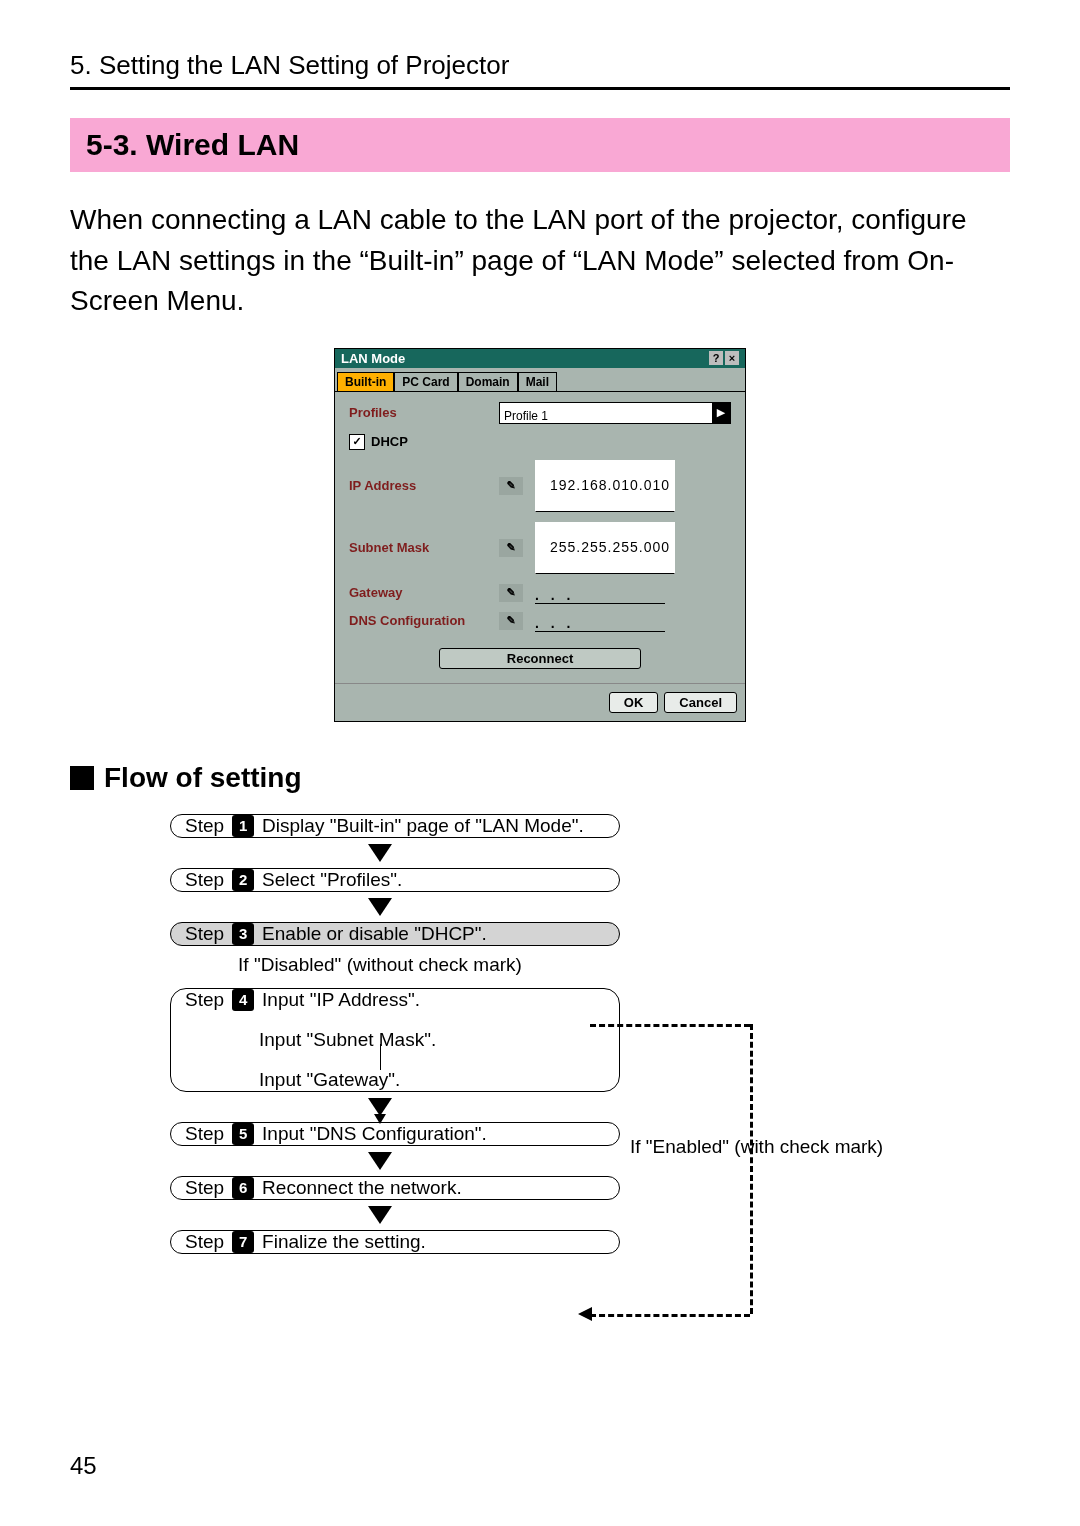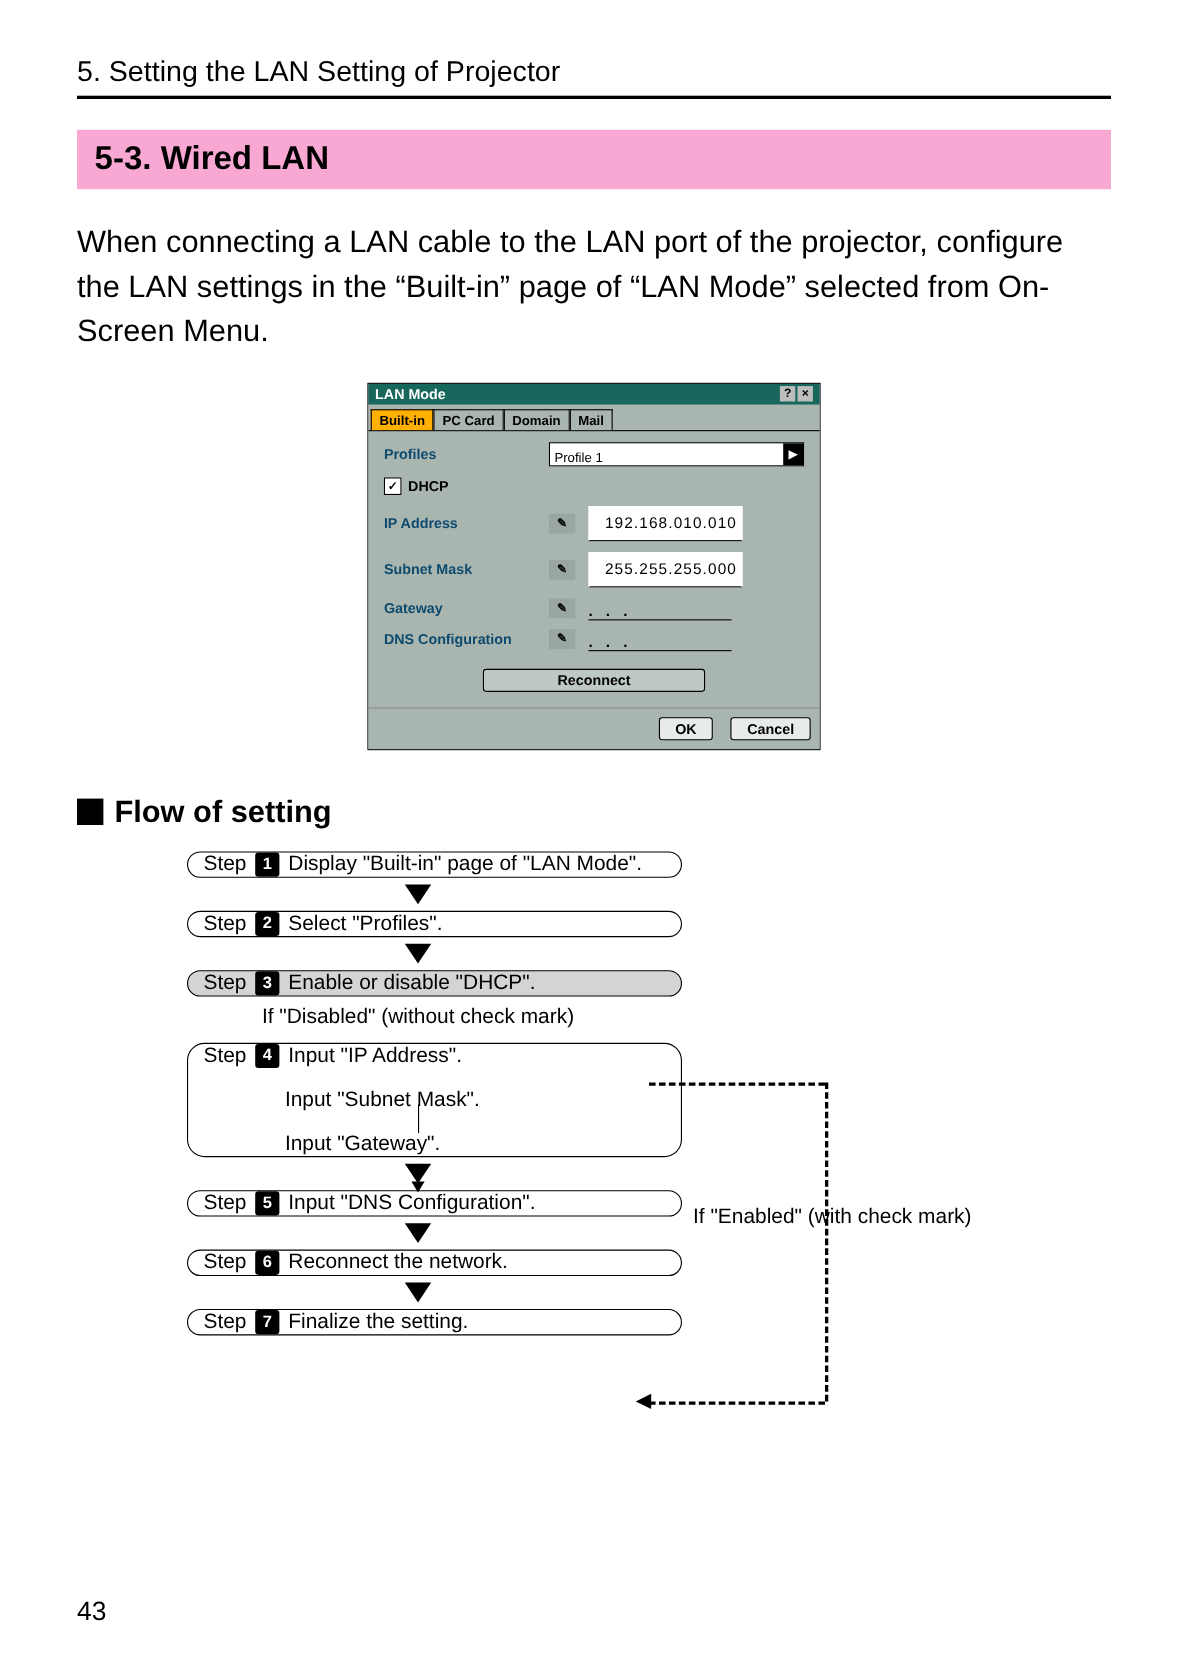--- a/index.html
+++ b/index.html
@@ -38,39 +38,39 @@
   }
   .tab-row{display:flex;background:#a9b5af;padding-top:4px;padding-left:2px;}
   .tab{
     border:1px solid #000;border-bottom:none;
     background:#a9b5af;font-size:12px;font-weight:bold;
     padding:2px 7px;margin-right:0;
   }
   .tab.active{background:#ffb000;}
   .dlg-body{background:#a9b5af;padding:10px 14px 8px 14px;border-top:1px solid #000;}
   .field-row{display:flex;align-items:center;margin-bottom:10px;font-size:13px;font-weight:bold;color:#000;}
-  .field-label{width:150px;color:#0c4a6e;}
+  .field-label{width:150px;color:#7f1d1d;}
   .profile-box{
     flex:1;display:flex;align-items:flex-end;
     background:#fff;border:1px solid #000;height:20px;font-size:12px;
     justify-content:space-between;padding-left:4px;font-weight:normal;
   }
   .profile-arrow{background:#000;color:#fff;width:18px;height:20px;display:flex;align-items:center;justify-content:center;font-size:11px;}
   .checkbox{width:14px;height:14px;border:1px solid #000;display:inline-flex;align-items:center;justify-content:center;font-size:11px;margin-right:6px;background:#fff;}
   .ip-box{
     width:24px;height:18px;background:#9aa6a0;display:inline-flex;align-items:center;justify-content:center;margin-right:12px;font-size:11px;
   }
-  .ip-val{background:#fff;border:1px solid #fff;border-bottom:1px solid #000;padding:6px 4px;font-size:14px;letter-spacing:1px;height:18px;display:inline-block;min-width:130px;text-align:right;font-weight:normal;}
+  .ip-val{background:#fff;border:1px solid #fff;border-bottom:1px solid #000;padding:16px 4px;font-size:14px;letter-spacing:1px;height:18px;display:inline-block;min-width:130px;text-align:right;font-weight:normal;}
   .ip-blank{text-decoration:none; display:inline-block;min-width:130px;height:18px;position:relative;}
   .ip-blank::after{content:".        .        .";position:absolute;left:0;bottom:-2px;width:100%;letter-spacing:4px;font-size:14px;border-bottom:1px solid #000;}
   .reconnect-btn{
     display:block;margin:18px auto 6px auto;width:200px;text-align:center;
     border:1px solid #000;border-radius:3px;background:#bfc9c3;padding:2px 0;font-size:13px;font-weight:bold;
   }
-  .dlg-footer{background:#a9b5af;display:flex;justify-content:flex-end;gap:16px;padding:8px;border-top:1px solid #888;}
+  .dlg-footer{background:#a9b5af;display:flex;justify-content:flex-end;gap:6px;padding:8px;border-top:1px solid #888;}
   .dlg-footer button{
     border:1px solid #000;border-radius:3px;background:#e8ece9;font-size:13px;font-weight:bold;padding:2px 14px;
   }
   
   .flow-heading{font-size:28px;font-weight:bold;margin:30px 0 20px 0;}
   .flow-heading .sq{display:inline-block;width:24px;height:24px;background:#000;vertical-align:-3px;margin-right:10px;}
   .flow-area{position:relative;padding-left:100px;}
   .step-box{
     border:1.5px solid #000;border-radius:16px;background:#fff;
     width:420px;padding:0 14px;font-size:19px;
@@ -257,13 +257,13 @@
   </div>
 
   <div class="dash-h" style="left:520px;top:210px;width:160px;"></div>
   <div class="dash-v" style="left:680px;top:210px;height:290px;"></div>
   <div class="dash-h" style="left:520px;top:500px;width:160px;"></div>
   <div class="dash-arrow-left" style="left:508px;top:493px;"></div>
 
   <div class="side-note">If "Enabled" (with check mark)</div>
 </div>
 
-<div class="page-num">43</div>
+<div class="page-num">45</div>
 
 </body></html>

